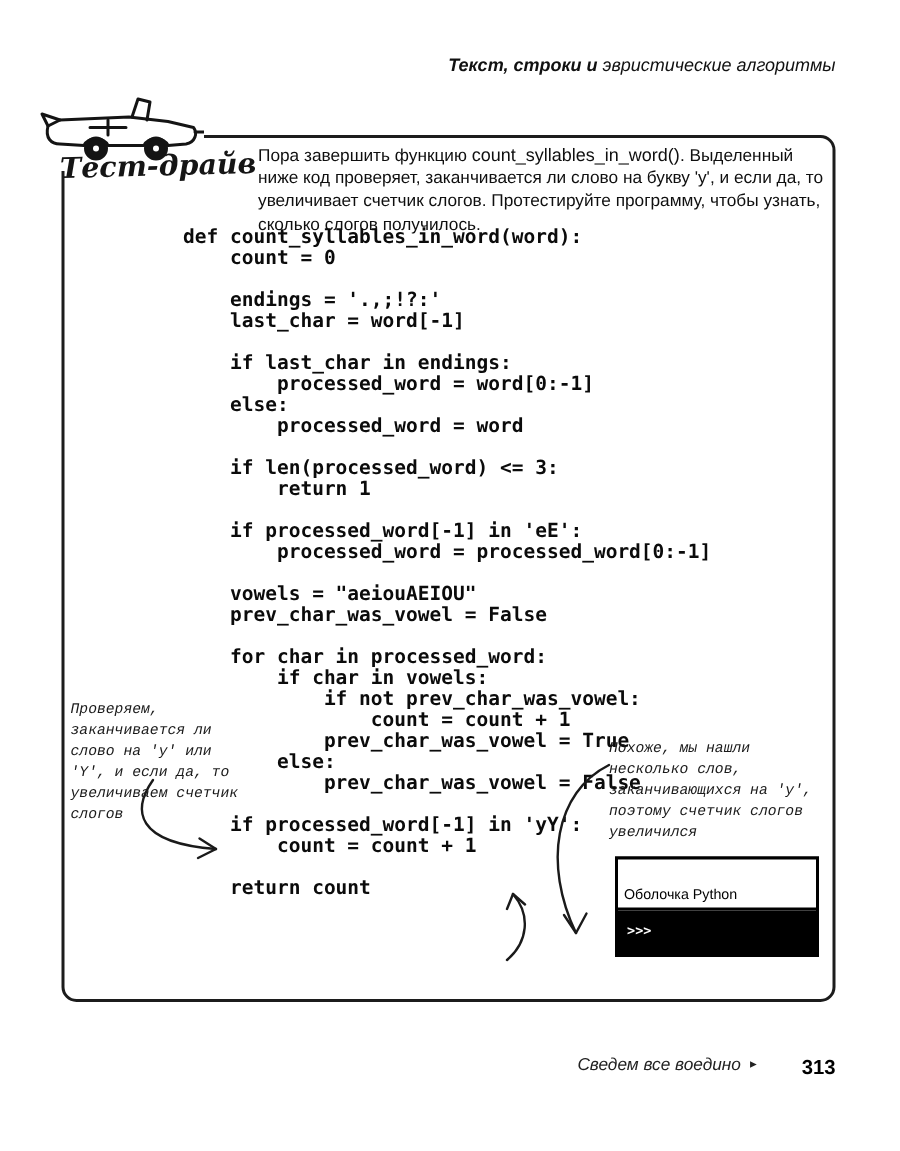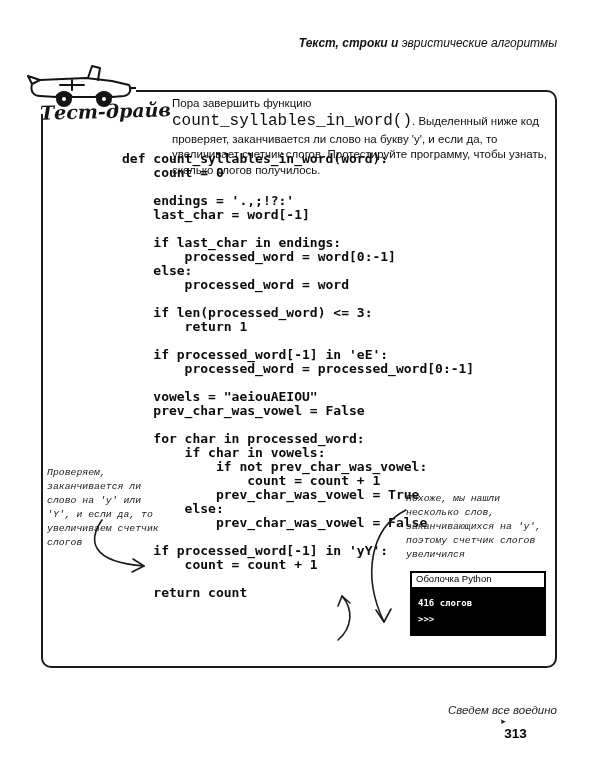--- a/index.html
+++ b/index.html
@@ -19,49 +19,49 @@
   
   .main-box{
     left:41px;top:90px;width:516px;height:578px;border:2px solid #1c1c1c;border-radius:10px;
     box-sizing:border-box;background:transparent;
   }
   .car{left:26px;top:58px;}
   
   .intro{
     left:172px;top:96px;width:378px;font-size:11.5px;line-height:1.32;color:#0f0f0f;margin:0;
   }
-  .intro .inline-code{font-family:Liberation Mono, monospace;font-size:16px;}
+  .intro .inline-code{font-family:Liberation Sans, sans-serif;font-size:12px;}
   
   .code{
     left:122px;top:152px;margin:0;font-family:"DejaVu Sans Mono",monospace;font-weight:bold;
     font-size:13px;line-height:14px;white-space:pre;color:#0b0b0b;
   }
   
   .hand{
     font-family:Liberation Mono, monospace;font-style:italic;font-size:9.8px;line-height:1.42;
     color:#1a1a1a;
   }
   .ann-left{left:47px;top:466px;width:116px;}
   .ann-right{left:406px;top:492px;width:152px;}
   .ann-bottom{left:66px;top:611px;width:296px;}
   
   .terminal{
     left:410px;top:571px;width:136px;border:2px solid #000;background:#000;box-sizing:border-box;
   }
   .terminal-title{
-    background:#fff;color:#000;font-size:9.5px;padding:0 4px 3px 4px;border-bottom:2px solid #000;
+    background:#fff;color:#000;font-size:9.5px;padding:18px 4px 3px 4px;border-bottom:2px solid #000;
     font-family:"Liberation Sans",sans-serif;
   }
   .terminal-body{
     padding:6px 6px 7px 6px;font-family:"DejaVu Sans Mono",monospace;font-weight:bold;
     font-size:9px;color:#fff;
   }
   .terminal-line{line-height:16px;white-space:pre;}
   
-  .footer{top:704px;right:43px;font-size:11.5px;white-space:nowrap;display:flex;align-items:center;flex-direction:column;}
+  .footer{top:704px;right:43px;font-size:11.5px;white-space:nowrap;display:flex;align-items:flex-start;}
   .footer-section{font-style:italic;color:#222;}
   .footer-arrow{font-size:9px;margin:0 4px 0 6px;color:#222;}
   .footer-page{font-weight:bold;font-size:13.5px;margin-left:26px;color:#000;}
   svg{display:block;}
 </style>
 </head>
 <body>
 
 <div class="page">
 
@@ -155,21 +155,20 @@
   <svg class="abs" style="left:332px;top:594px;" width="26" height="50" viewBox="0 0 26 50">
     <g stroke="#1a1a1a" stroke-width="1.6" fill="none" stroke-linecap="round" stroke-linejoin="round">
       <path d="M6,46 C20,34 22,16 10,2"></path>
       <path d="M10,2 L6,12 M10,2 L18,9"></path>
     </g>
   </svg>
 
   <div class="abs terminal">
     <div class="terminal-title">Оболочка Python</div>
     <div class="terminal-body">
-      <div class="terminal-line">416 слогов</div>
       <div class="terminal-line">&gt;&gt;&gt;</div>
     </div>
   </div>
 
   <div class="abs footer">
     <span class="footer-section">Сведем все воедино</span>
     <span class="footer-arrow">▸</span>
     <span class="footer-page">313</span>
   </div>
 

